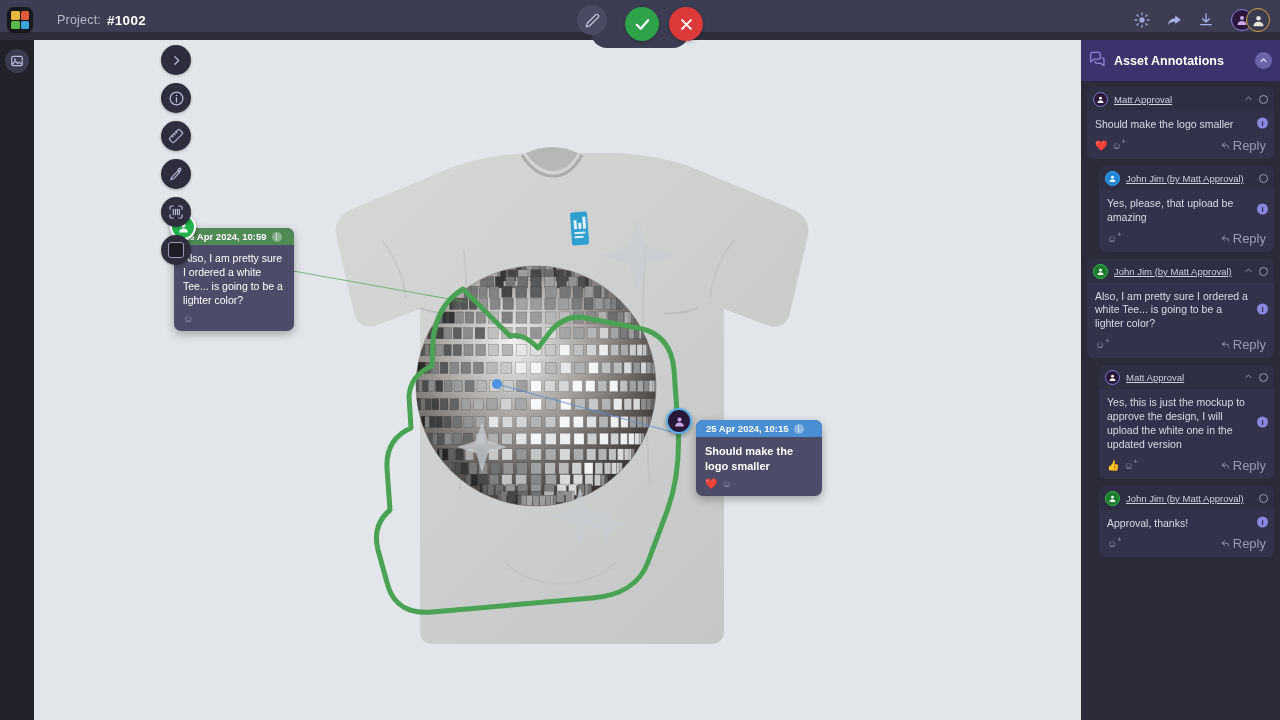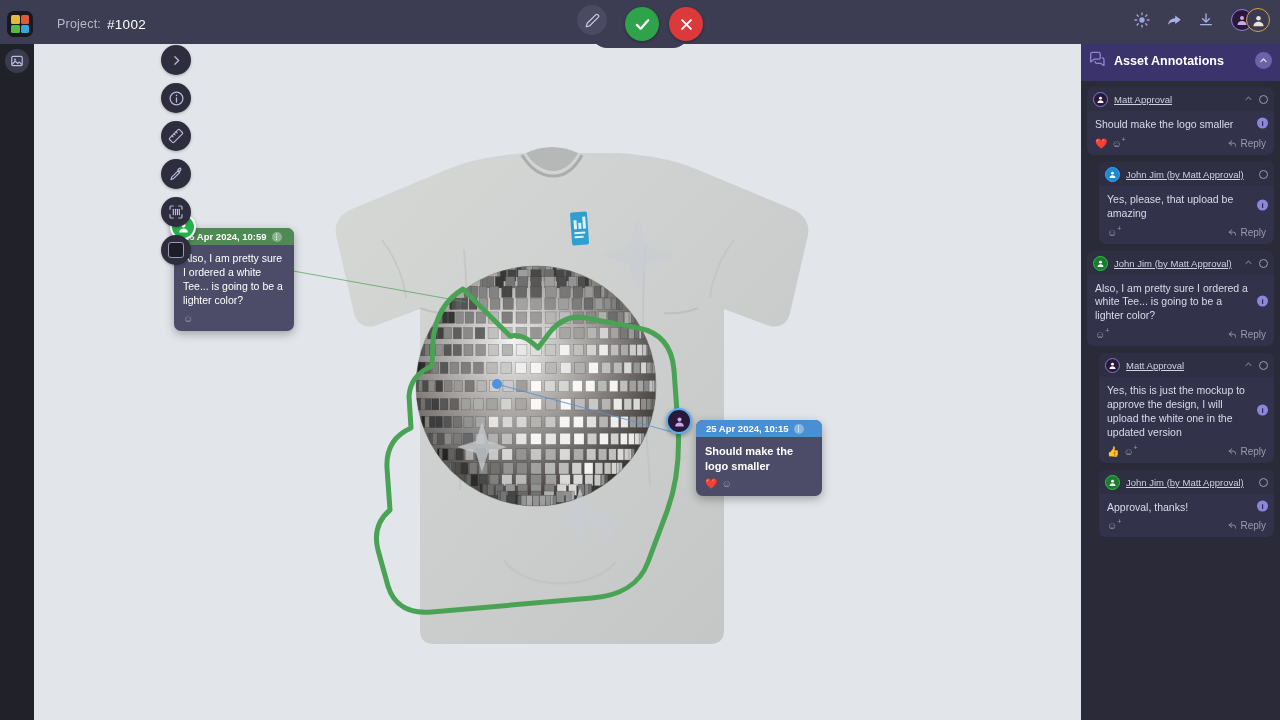--- a/index.html
+++ b/index.html
@@ -7,38 +7,38 @@
     width: 1280px; height: 720px;
     overflow: hidden;
     background: #2c2c3a;
     font-family: "Liberation Sans", sans-serif;
     -webkit-font-smoothing: antialiased;
   }
   .app { position: relative; width: 1280px; height: 720px; }
 
   
   .topbar {
-    position: absolute; left: 0; top: 0; width: 1280px; height: 44px;
+    position: absolute; left: 0; top: 0; width: 1280px; height: 32px;
     background: #3c3c52;
-    display: flex; align-items: flex-end;
+    display: flex; align-items: flex-start;
     z-index: 40;
   }
   .topbar-left { display: flex; align-items: center; height: 40px; }
   .logo {
     width: 26px; height: 26px; margin-left: 7px; border-radius: 7px;
     background: #18181f;
     display: grid; grid-template-columns: 1fr 1fr; grid-template-rows: 1fr 1fr;
     gap: 1px; padding: 4px;
   }
   .logo i { display: block; border-radius: 1.5px; }
   .project-label {
     margin-left: 24px; color: #b9bac6; font-size: 12.5px; letter-spacing: .2px;
   }
   .project-id {
-    margin-left: 6px; color: #ffffff; font-size: 13.5px; font-weight: normal; letter-spacing: .3px;
+    margin-left: 6px; color: #ffffff; font-size: 13.5px; font-weight: bold; letter-spacing: .3px;
   }
 
   
   .center-cluster {
     position: absolute; left: 50%; top: 0; transform: translateX(-50%);
     height: 48px; display: flex; align-items: center; gap: 10px;
   }
   .cluster-bg {
     position: absolute; left: 50%; top: 0; transform: translateX(-50%);
     width: 98px; height: 48px; background: #3c3c52;
@@ -145,21 +145,21 @@
     color: #2a2a38; font-size: 8px; font-weight: bold;
     display: flex; align-items: center; justify-content: center;
   }
   .card-foot {
     display: flex; align-items: center; padding: 2px 8px 6px 8px; gap: 4px;
   }
   .react { font-size: 10px; }
   .emoji-add { position: relative; color: #9a9ab4; font-size: 10px; }
   .emoji-add sup { font-size: 7px; position: absolute; top: -2px; right: -4px; }
   .reply-link {
-    margin-left: auto; color: #9a9ab4; font-size: 10px; display: flex; align-items: center; gap: 3px; justify-content: flex-end;
+    margin-left: auto; color: #9a9ab4; font-size: 13px; display: flex; align-items: center; gap: 3px; justify-content: flex-end;
   }
 
   
   .pin-tooltip { position: absolute; z-index: 20; }
   .tt-box {
     border-radius: 7px; overflow: hidden;
     box-shadow: 0 3px 10px rgba(0,0,0,.3);
     background: #4c4c68;
   }
   .tt-head {

